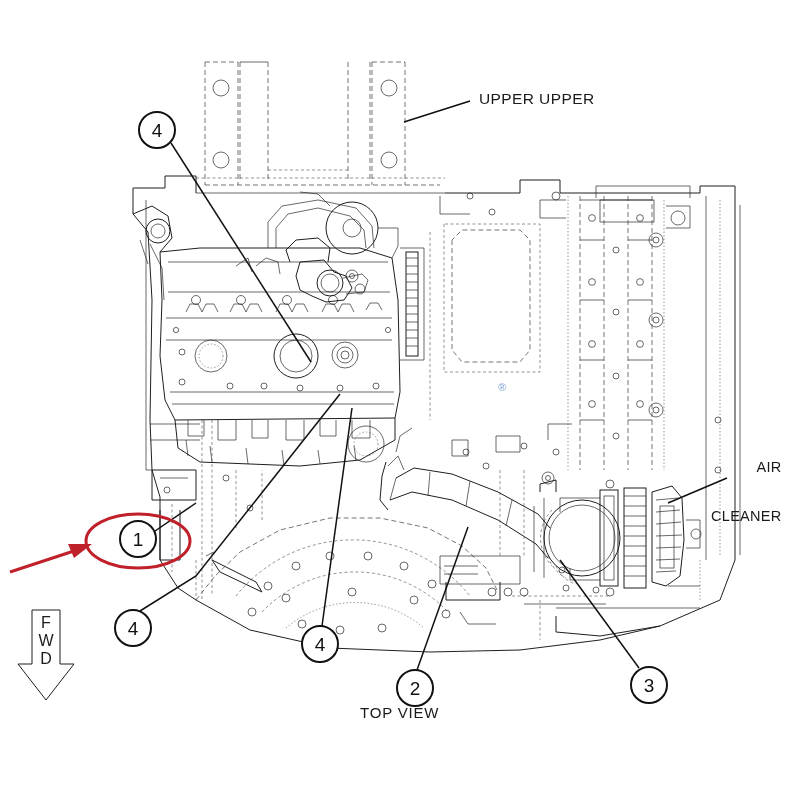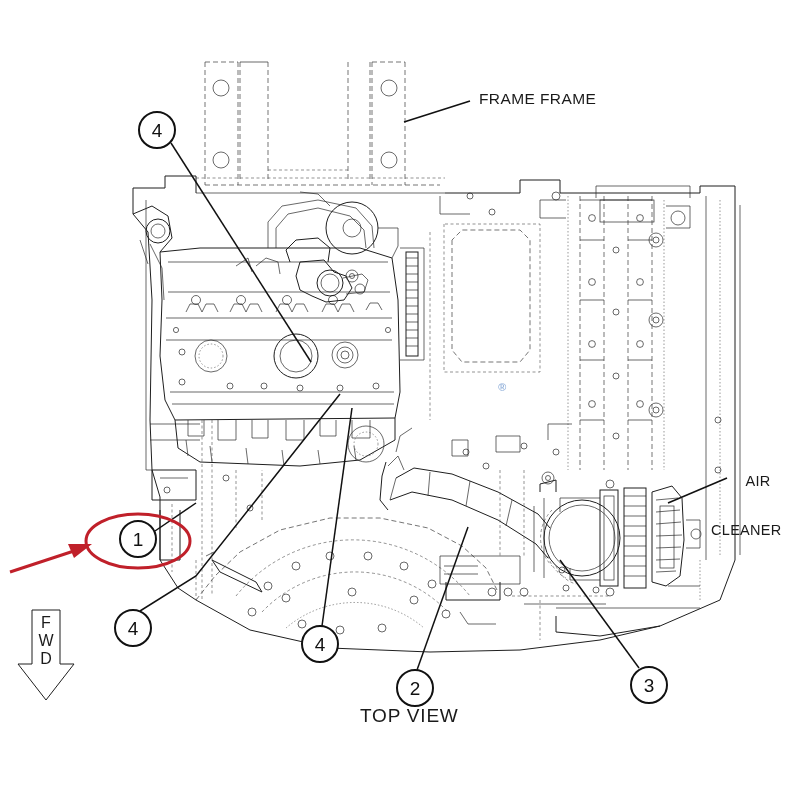--- a/index.html
+++ b/index.html
@@ -11,23 +11,23 @@
   }
   #stage{position:absolute;left:0;top:0;width:800px;height:800px;}
   svg#dwg{position:absolute;left:0;top:0;width:800px;height:800px;display:block;}
 
   .lbl{
     position:absolute;
     font-family:"Liberation Sans","DejaVu Sans",sans-serif;
     color:#1a1a1a;white-space:pre;line-height:1.12;
   }
   #label-upper-frame{left:479px;top:90px;font-size:15.5px;letter-spacing:.4px;}
-  #label-air-cleaner{left:729px;top:457px;font-size:14.5px;letter-spacing:.3px;text-align:left;}
+  #label-air-cleaner{left:729px;top:443px;font-size:14.5px;letter-spacing:.3px;text-align:right;}
   #label-air-cleaner .l2{display:block;margin-left:-18px;}
-  #label-top-view{left:360px;top:705px;font-size:19px;letter-spacing:.8px;}
+  #label-top-view{left:360px;top:705px;font-size:15px;letter-spacing:.8px;}
 
   .fwd-letter{
     position:absolute;left:0;width:56px;text-align:center;
     font-family:"Liberation Sans","DejaVu Sans",sans-serif;
     font-size:16px;color:#1b1b1b;
   }
   #fwd-box{position:absolute;left:18px;top:608px;width:56px;height:92px;}
   #fwd-f{top:6px;}
   #fwd-w{top:24px;}
   #fwd-d{top:42px;}
@@ -421,21 +421,21 @@
         <circle class="cbub" cx="649" cy="685" r="18"></circle>
         <text class="cnum" x="649" y="692">3</text>
       </g>
     </g>
 
     <g>
       <path class="ln" stroke-width="2" fill="#ffffff" d="M32,610 L60,610 L60,664 L74,664 L46,700 L18,664 L32,664 Z"></path>
     </g>
   </svg>
 
-  <div class="lbl" id="label-upper-frame">FRAME FRAME</div>
+  <div class="lbl" id="label-upper-frame">UPPER UPPER</div>
 
   <div class="lbl" id="label-air-cleaner">
     <span>AIR</span><br>
     <span class="l2">CLEANER</span>
   </div>
 
   <div class="lbl" id="label-top-view">TOP VIEW</div>
 
   <div id="fwd-box">
     <div class="fwd-letter" id="fwd-f">F</div>

